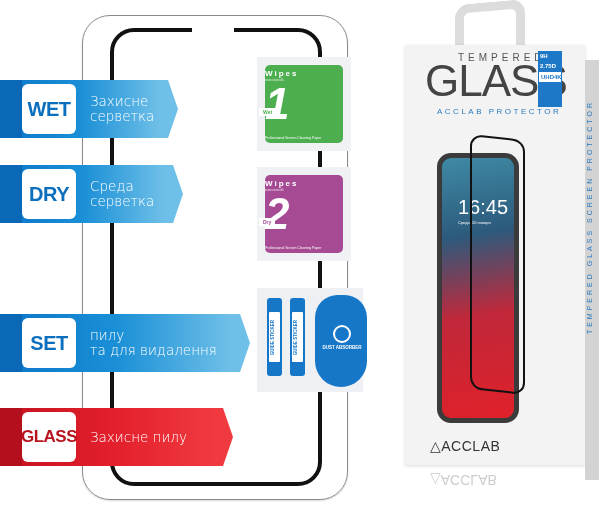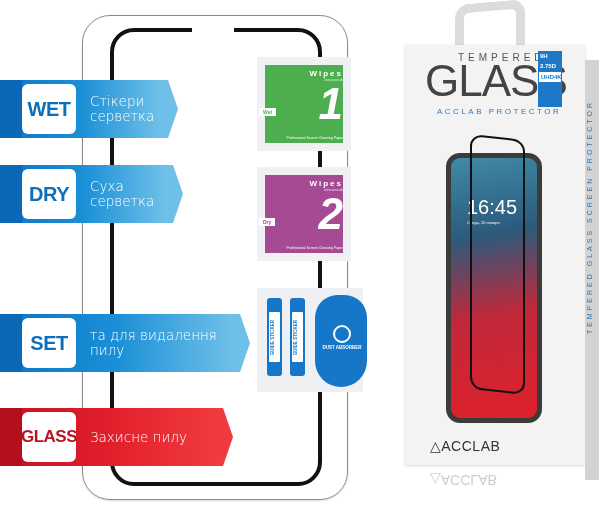--- a/index.html
+++ b/index.html
@@ -19,21 +19,21 @@
   .blue .body { background:linear-gradient(90deg,#0b75c9 0%, #1a8fd6 50%, #6fc0e8 100%); }
   .blue .tag { color:#0b6fbd; }
   .red .body { background:linear-gradient(90deg,#c41220 0%, #e21e2b 50%, #f03a3f 100%); }
   .red .tag { color:#b81420; }
   .left-strip { position:absolute; left:0; top:0; width:22px; height:100%; }
   .blue .left-strip { background:#0a68b6; }
   .red .left-strip { background:#b30f1c; }
 
   
   .card { position:absolute; background:#f0f1f5; }
-  .card .inner { position:absolute; left:8px; top:8px; right:8px; bottom:8px; border-radius:0; color:#fff; text-align:right; }
+  .card .inner { position:absolute; left:8px; top:8px; right:8px; bottom:8px; border-radius:5px; color:#fff; text-align:left; }
   .card .w-title { font-size:8px; font-weight:bold; letter-spacing:2px; margin-top:4px; }
   .card .w-sub { font-size:3px; opacity:.8; }
   .card .w-num { font-size:44px; font-weight:bold; line-height:44px; font-style:italic; }
   .card .w-foot { position:absolute; bottom:3px; left:0; right:0; font-size:3.5px; }
   .card .w-label { position:absolute; left:-6px; top:43px; background:#fff; font-size:5px; padding:1px 4px; font-weight:bold; }
 
   
   .sheet { left:257px; top:288px; width:106px; height:104px; background:#eef0f3; }
   .strip { position:absolute; width:15px; height:78px; background:#1677c9; border-radius:3px; top:10px; }
   .strip .white { position:absolute; left:2px; right:2px; top:14px; bottom:14px; background:#fff; border-radius:1px; }
@@ -45,69 +45,69 @@
   .box { left:405px; top:45px; width:180px; height:420px; background:#f3f3f3; box-shadow:0 1px 3px rgba(0,0,0,0.15); }
   .box-side { left:585px; top:60px; width:14px; height:420px; background:#d3d3d3; }
   .box-side .side-txt { position:absolute; left:1px; top:40px; writing-mode:vertical-rl; transform:rotate(180deg); color:#2a7ac0; font-size:7px; letter-spacing:3px; white-space:nowrap; }
   .hanger { left:455px; top:2px; width:70px; height:55px; border:9px solid #dcdcdc; border-bottom:none; border-radius:14px 14px 0 0; transform:skewY(-5deg); box-sizing:border-box; }
   .brand-tempered { left:458px; top:52px; font-size:10px; letter-spacing:4px; color:#555; }
   .brand-glass { left:425px; top:56px; font-size:44px; color:#444; letter-spacing:-1px; font-weight:300; }
   .brand-screen { left:437px; top:107px; font-size:8px; letter-spacing:2.5px; color:#2a7ac0; }
   .badges { left:538px; top:51px; width:24px; height:56px; background:#1e78c8; }
   .badges div { color:#fff; font-size:6px; font-weight:bold; padding:2px 2px; }
   .badges .uhd { background:#fff; color:#1e78c8; margin:1px; }
-  .phone { left:446px; top:153px; width:96px; height:270px; border-radius:14px; background:linear-gradient(170deg,#3f8aa5 0%,#2c5a7c 30%,#c0283a 60%,#e0212a 100%); border:5px solid #3b3b3b; box-sizing:border-box; }
+  .phone { left:437px; top:153px; width:82px; height:270px; border-radius:14px; background:linear-gradient(170deg,#3f8aa5 0%,#2c5a7c 30%,#c0283a 60%,#e0212a 100%); border:5px solid #3b3b3b; box-sizing:border-box; }
   .phone .time { position:absolute; left:16px; top:38px; color:#fff; font-size:20px; font-weight:300; }
   .phone .date { position:absolute; left:16px; top:62px; color:#fff; font-size:4px; }
   .glass-outline { left:470px; top:137px; width:55px; height:255px; border:2px solid #111; border-radius:12px; box-sizing:border-box; transform:skewY(6deg); }
   .acclab { left:430px; top:438px; font-size:14px; color:#333; letter-spacing:0.5px; }
   .acclab-mirror { left:430px; top:472px; font-size:14px; color:#333; opacity:.25; transform:scaleY(-1); }
 </style>
 </head>
 <body>
 
 <div class="abs outer-frame"></div>
 <div class="abs inner-frame"></div>
 <div class="abs notch-gap"></div>
 
 <div class="banner blue" style="left:0; top:80px;">
   <div class="body" style="width:160px;">
     <div class="left-strip"></div>
     <div class="tag">WET</div>
     <div class="txt">
-      <div>Стікери</div>
+      <div>Захисне</div>
         <div>серветка</div>
     </div>
   </div>
   <svg width="18" height="58" viewBox="0 0 18 58">
       <polygon points="0,0 8,0 18,29 8,58 0,58" fill="#6fc0e8"></polygon>
     </svg>
 </div>
 
 <div class="banner blue" style="left:0; top:165px;">
   <div class="body" style="width:165px;">
     <div class="left-strip"></div>
     <div class="tag">DRY</div>
     <div class="txt">
-      <div>Суха</div>
+      <div>Среда</div>
         <div>серветка</div>
     </div>
   </div>
   <svg width="18" height="58" viewBox="0 0 18 58">
       <polygon points="0,0 8,0 18,29 8,58 0,58" fill="#6fc0e8"></polygon>
     </svg>
 </div>
 
 <div class="banner blue" style="left:0; top:314px;">
   <div class="body" style="width:232px;">
     <div class="left-strip"></div>
     <div class="tag">SET</div>
     <div class="txt">
+        <div>пилу</div>
         <div>та для видалення</div>
-        <div>пилу</div>
     </div>
   </div>
   <svg width="18" height="58" viewBox="0 0 18 58">
       <polygon points="0,0 8,0 18,29 8,58 0,58" fill="#6fc0e8"></polygon>
     </svg>
 </div>
 
 <div class="banner red" style="left:0; top:408px;">
   <div class="body" style="width:215px;">
     <div class="left-strip"></div>

